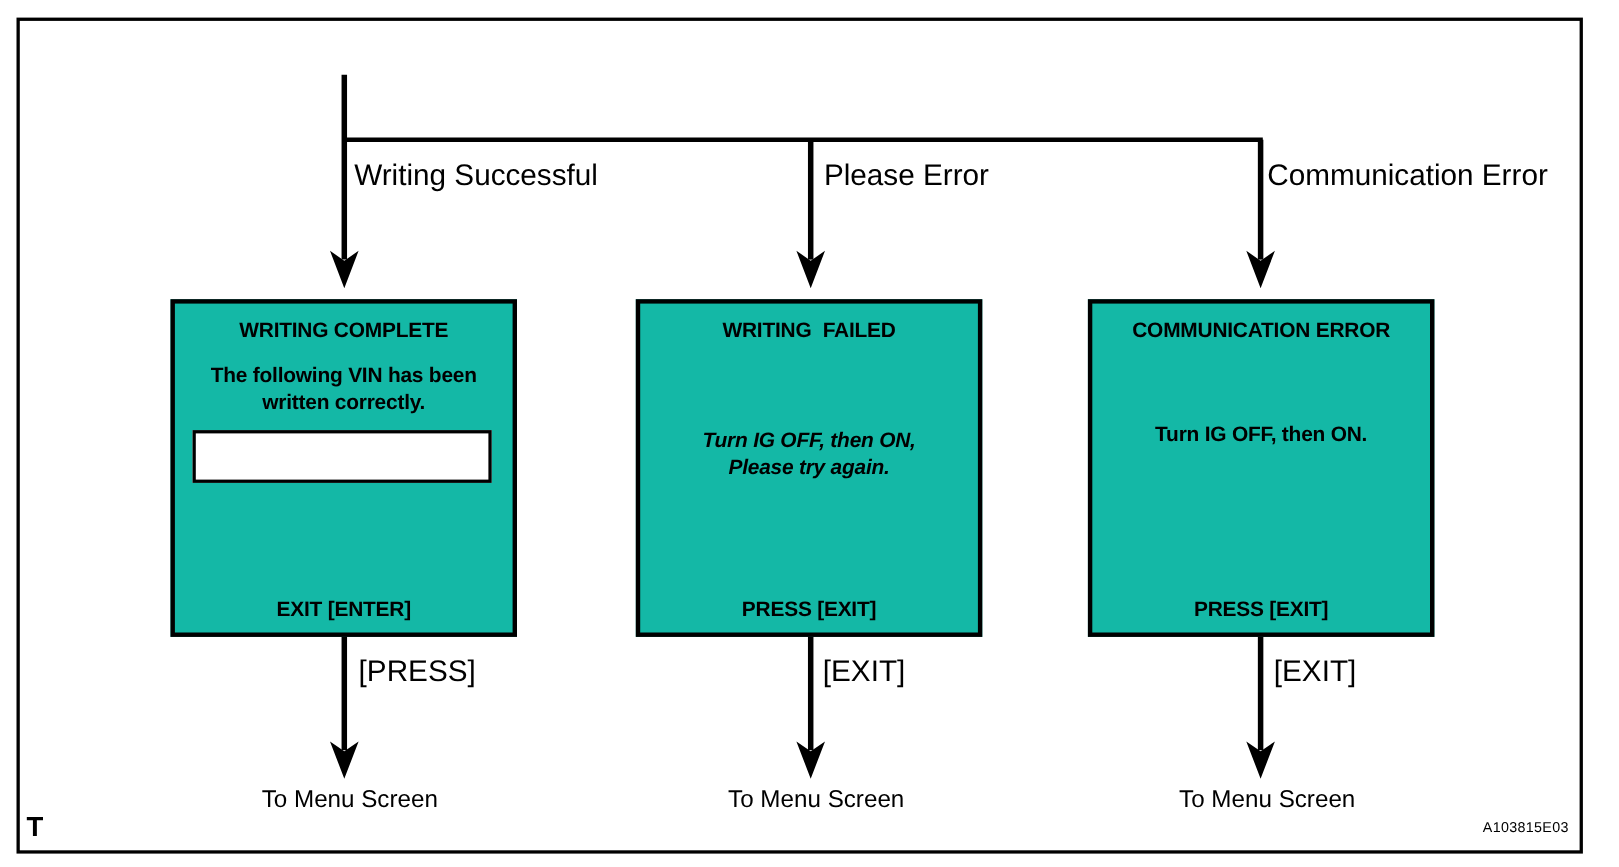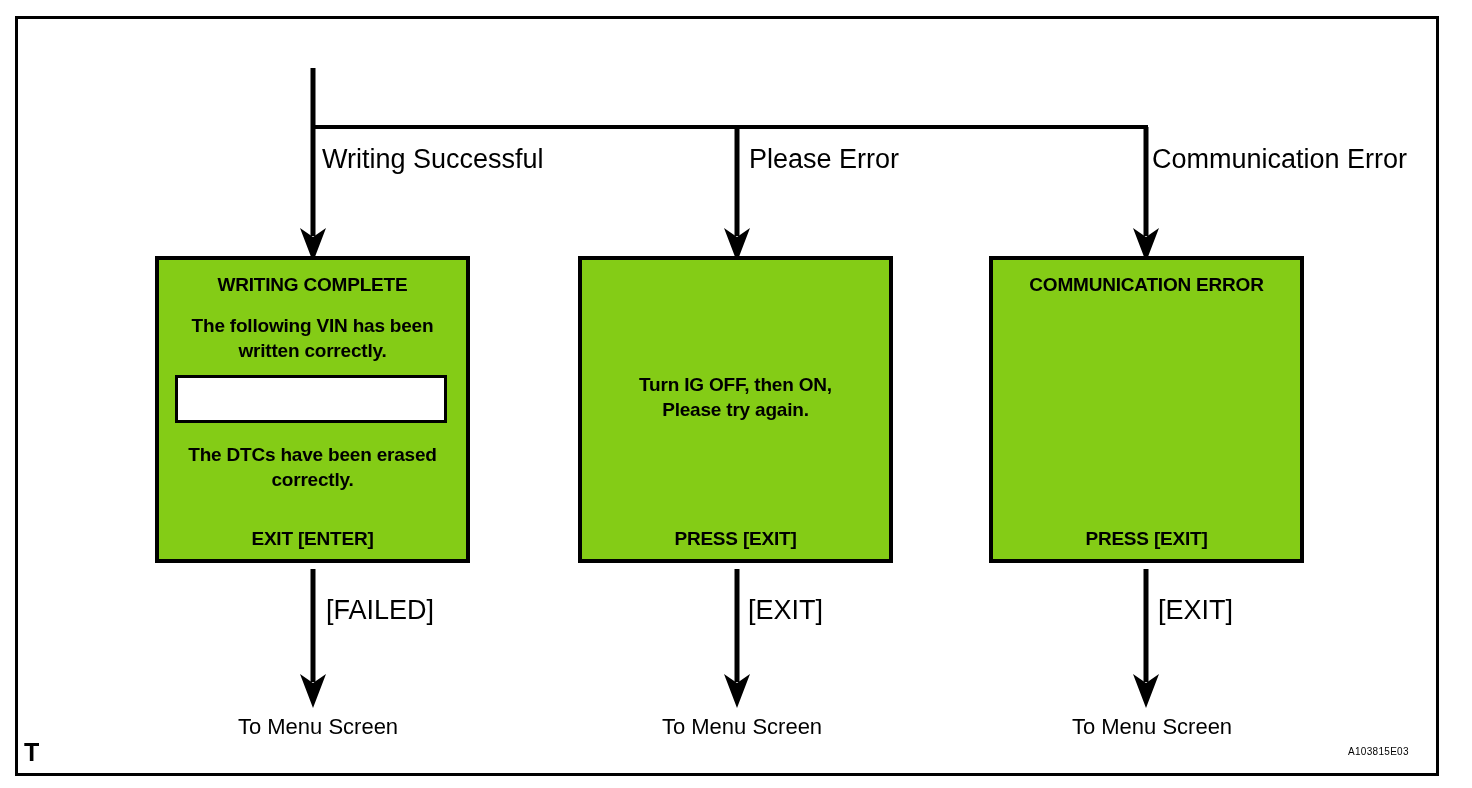--- a/index.html
+++ b/index.html
@@ -29,26 +29,26 @@
   }
   .connectors {
     position: absolute;
     left: 0;
     top: 0;
     width: 1472px;
     height: 788px;
   }
   .screen-box {
     position: absolute;
-    top: 256px;
+    top: 272px;
     width: 315px;
     height: 307px;
     border: 4px solid #000000;
     box-sizing: border-box;
-    background: #84cc16;
+    background: #14b8a6;
   }
   .box-1 { left: 155px; }
   .box-2 { left: 578px; }
   .box-3 { left: 989px; }
   .screen-title,
   .screen-text,
   .screen-body,
   .screen-footer {
     position: absolute;
     left: 0;
@@ -56,21 +56,21 @@
     text-align: center;
     font-weight: bold;
     font-size: 19px;
     line-height: 25px;
     white-space: pre-wrap;
     letter-spacing: -0.2px;
   }
   .screen-title { top: 12px; }
   .box-1 .screen-text.above { top: 53px; }
   .box-1 .screen-text.below { top: 182px; }
-  .box-2 .screen-body { top: 112px; }
+  .box-2 .screen-body { top: 112px; font-style: italic; }
   .box-3 .screen-body { top: 107px; }
   .screen-footer { top: 266px; }
   .vin-field {
     position: absolute;
     top: 115px;
     left: 16px;
     width: 272px;
     height: 48px;
     border: 3px solid #000000;
     box-sizing: border-box;
@@ -116,21 +116,21 @@
     left: 24px;
     top: 739px;
     font-size: 25px;
     font-weight: bold;
     line-height: 26px;
   }
   .figure-id {
     position: absolute;
     left: 1348px;
     top: 744px;
-    font-size: 10px;
+    font-size: 13px;
     line-height: 15px;
     letter-spacing: 0.3px;
   }
 </style>
 </head>
 <body>
 
 <div class="canvas">
 
   <div class="outer-frame"></div>
@@ -159,37 +159,37 @@
 
   <div class="cond-label cond-1">Writing Successful</div>
   <div class="cond-label cond-2">Please Error</div>
   <div class="cond-label cond-3">Communication Error</div>
 
   <div class="screen-box box-1">
     <div class="screen-title">WRITING COMPLETE</div>
     <div class="screen-text above">The following VIN has been
 written correctly.</div>
     <div class="vin-field"></div>
-    <div class="screen-text below">The DTCs have been erased
-correctly.</div>
     <div class="screen-footer">EXIT [ENTER]</div>
   </div>
 
   <div class="screen-box box-2">
+    <div class="screen-title">WRITING  FAILED</div>
     <div class="screen-body">Turn IG OFF, then ON,
 Please try again.</div>
     <div class="screen-footer">PRESS [EXIT]</div>
   </div>
 
   <div class="screen-box box-3">
     <div class="screen-title">COMMUNICATION ERROR</div>
+    <div class="screen-body">Turn IG OFF, then ON.</div>
     <div class="screen-footer">PRESS [EXIT]</div>
   </div>
 
-  <div class="key-label key-1">[FAILED]</div>
+  <div class="key-label key-1">[PRESS]</div>
   <div class="key-label key-2">[EXIT]</div>
   <div class="key-label key-3">[EXIT]</div>
 
   <div class="dest-label dest-1">To Menu Screen</div>
   <div class="dest-label dest-2">To Menu Screen</div>
   <div class="dest-label dest-3">To Menu Screen</div>
 
   <div class="corner-mark">T</div>
   <div class="figure-id">A103815E03</div>
 

